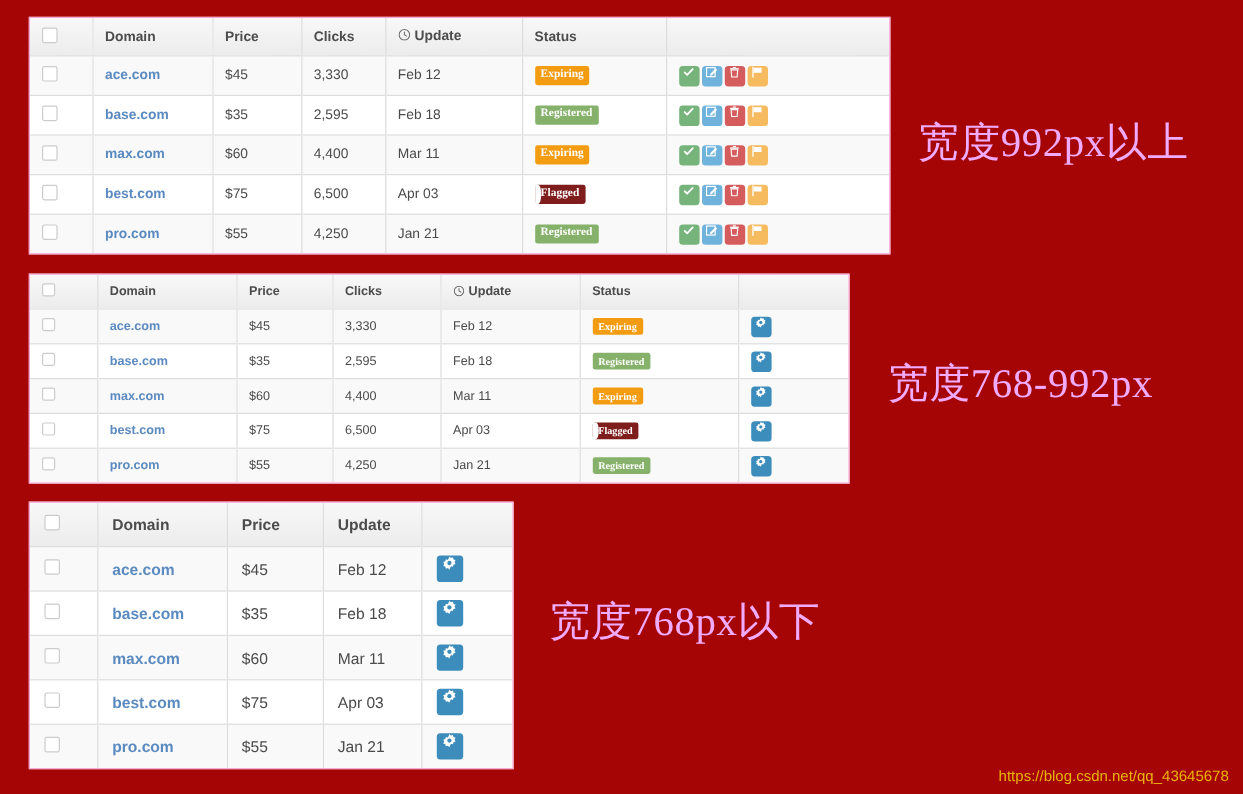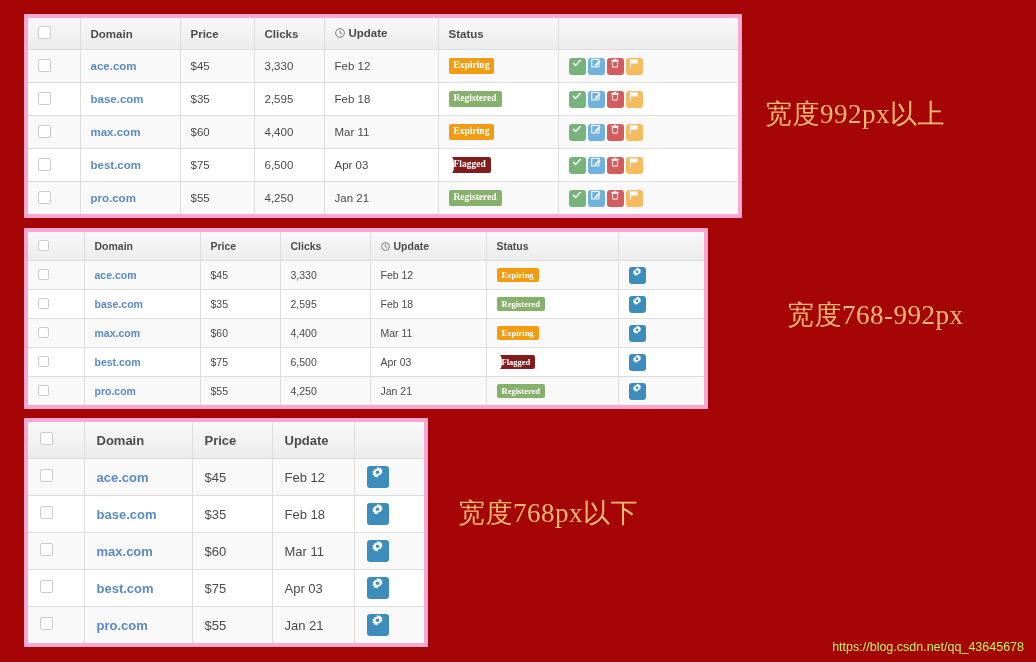--- a/index.html
+++ b/index.html
@@ -12,21 +12,21 @@
     background: #a50505;
     font-family: "Liberation Sans", sans-serif;
     overflow: hidden;
     position: relative;
   }
 
   
   .table-card {
     position: absolute;
     background: #ffffff;
-    border: 4px solid #f9a8d4;
+    border: 1px solid #f9a8d4;
     box-sizing: border-box;
   }
   table.grid {
     border-collapse: collapse;
     width: 100%;
     table-layout: fixed;
   }
   table.grid th,
   table.grid td {
     border-top: 1px solid #dddddd;
@@ -122,35 +122,35 @@
 
   
   #table-sm { left: 24px; top: 418px; width: 404px; }
   #table-sm th, #table-sm td { height: 36px; padding: 0 12px; font-size: 13px; }
   #table-sm .cbox { width: 13px; height: 13px; }
   #table-sm .btn-sq { width: 22px; height: 22px; }
 
   
   .caption {
     position: absolute;
-    color: #fdba74;
-    font-size: 27px;
+    color: #f0abfc;
+    font-size: 34px;
     font-family: "Liberation Serif", serif;
     white-space: nowrap;
     letter-spacing: 0.5px;
   }
   #cap-lg { left: 765px; top: 96px; }
-  #cap-md { left: 787px; top: 297px; }
+  #cap-md { left: 740px; top: 297px; }
   #cap-sm { left: 458px; top: 495px; }
 
   .watermark {
     position: absolute;
     right: 12px;
     bottom: 8px;
-    color: #bef264;
+    color: #eab308;
     font-size: 12.5px;
     font-family: "Liberation Sans", sans-serif;
   }
 </style>
 </head>
 <body>
 
 <div class="table-card" id="table-lg">
   <table class="grid">
     <colgroup>

